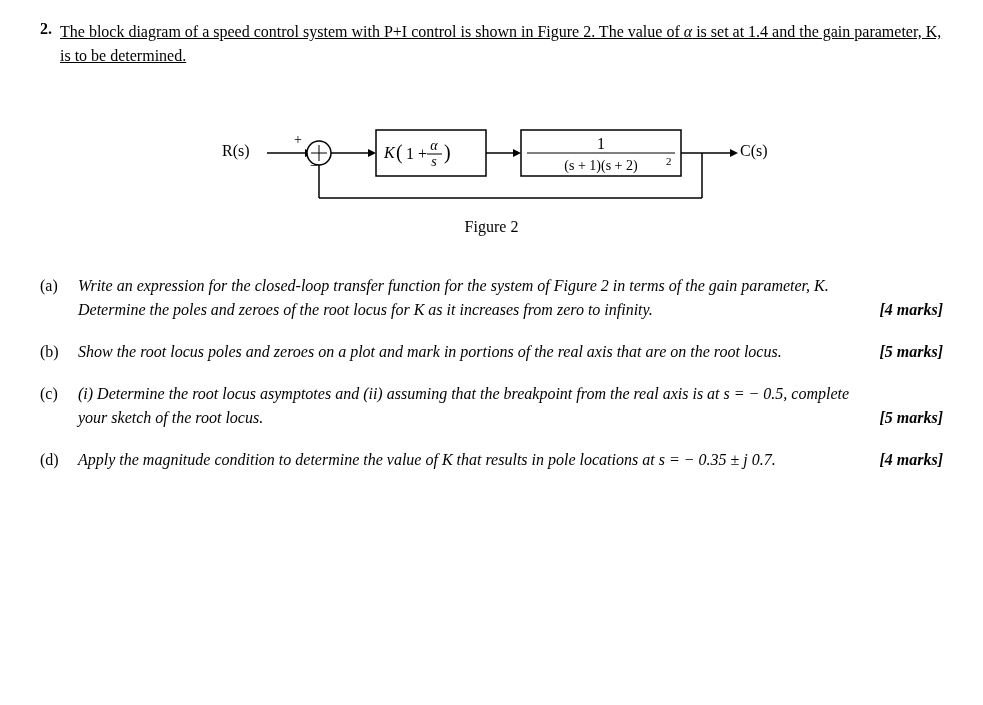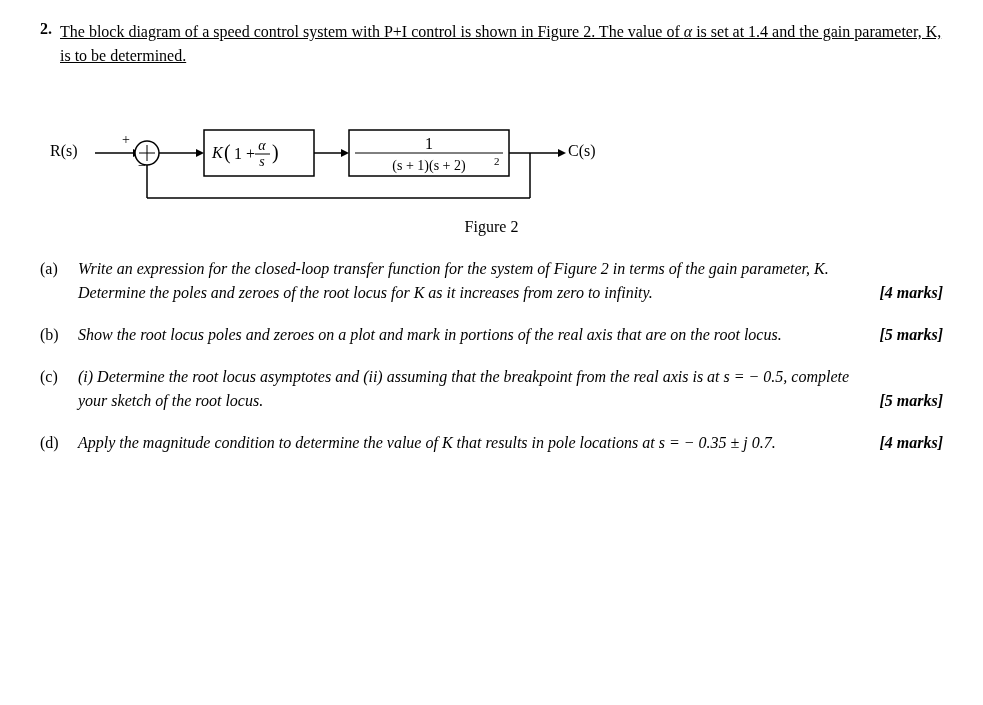--- a/index.html
+++ b/index.html
@@ -23,36 +23,37 @@
     }
     .question-text {
       line-height: 1.5;
       text-decoration: underline;
     }
 
     
     .diagram-container {
       display: flex;
       flex-direction: column;
+      align-items: center;
       margin: 30px 0 10px 0;
     }
     .block-diagram {
       position: relative;
       width: 560px;
       height: 120px;
     }
     
     .diagram-svg {
       width: 560px;
       height: 120px;
     }
 
     .figure-caption {
       text-align: center;
-      margin-bottom: 11px;
+      margin-bottom: 28px;
       font-size: 16px;
     }
 
     
     .parts {
       margin-top: 10px;
     }
     .part {
       display: flex;
       margin-bottom: 18px;

